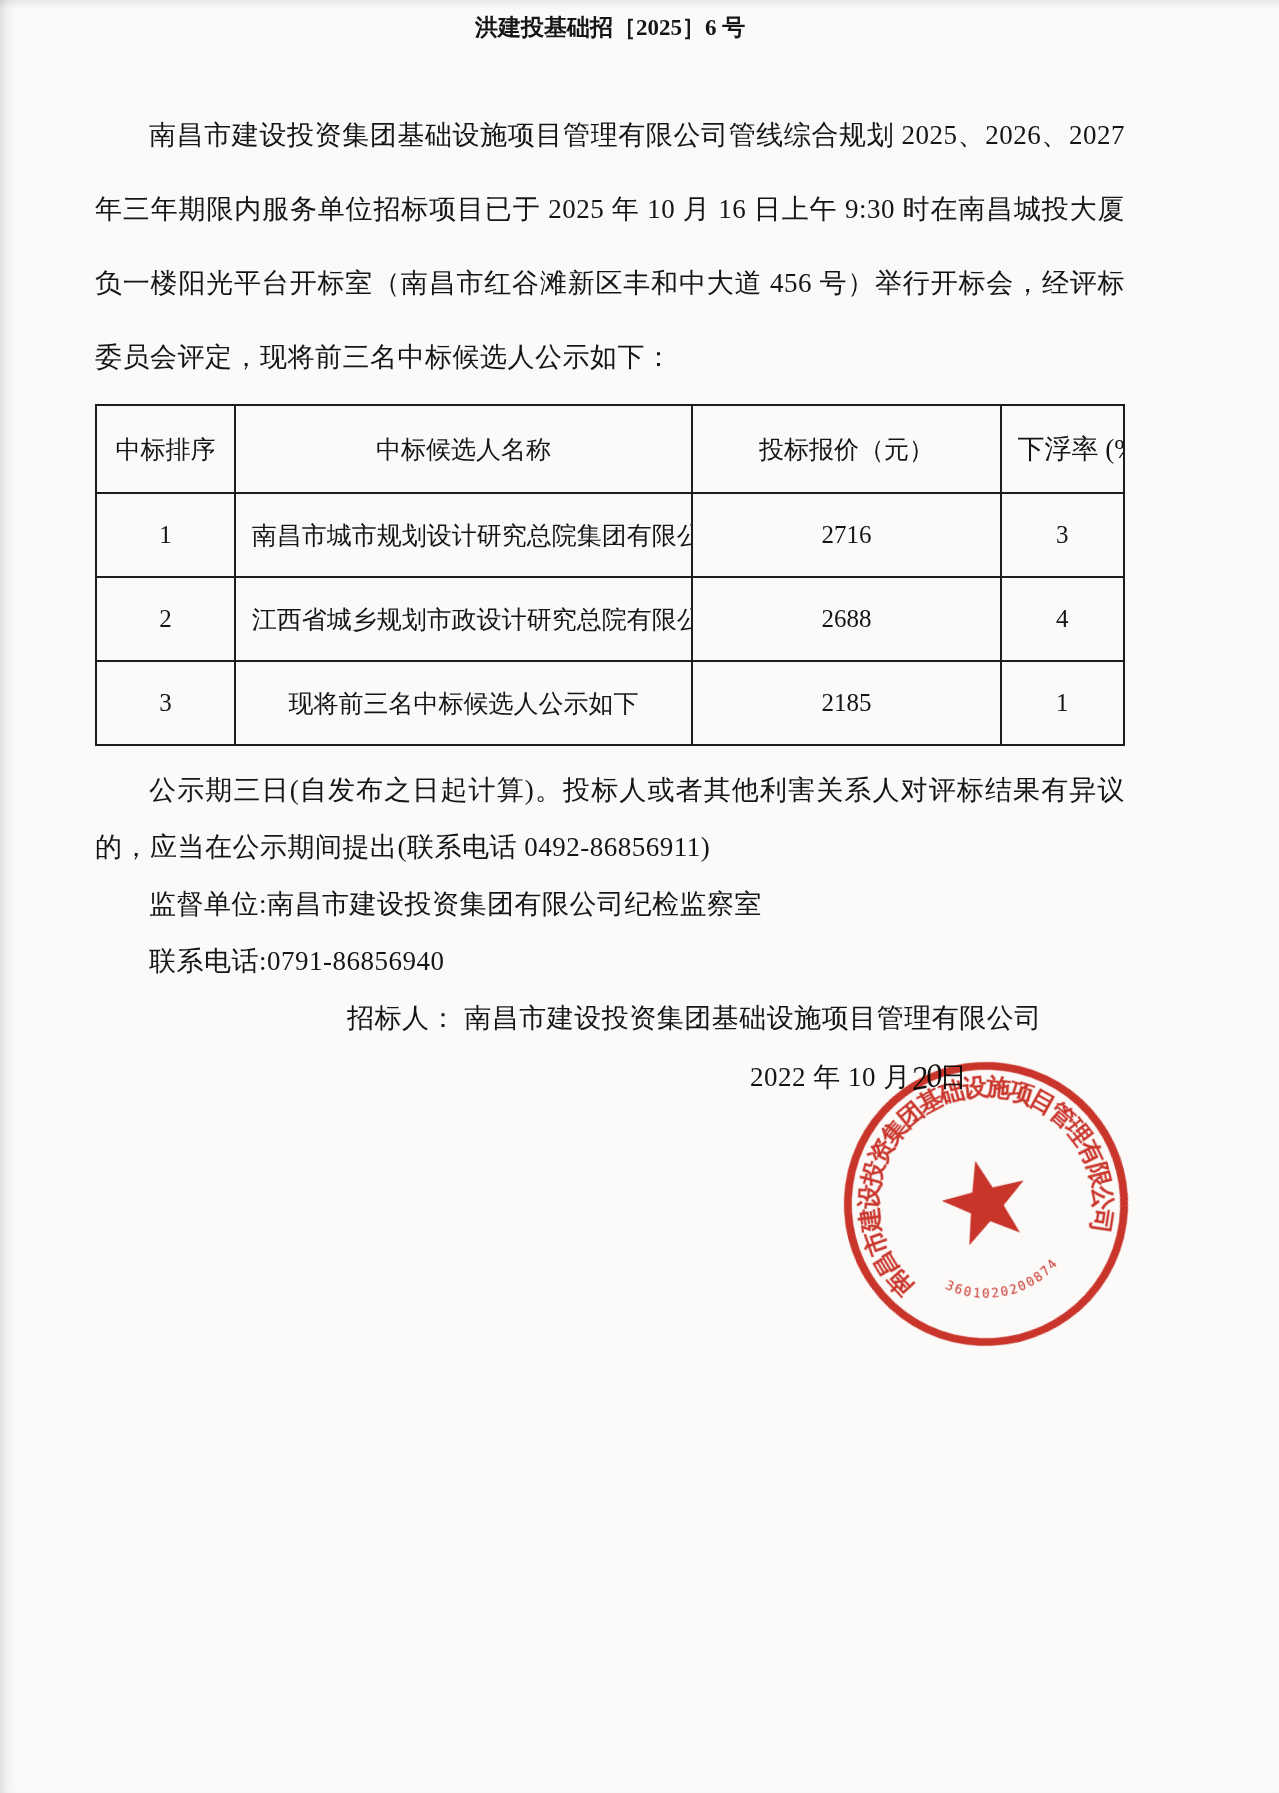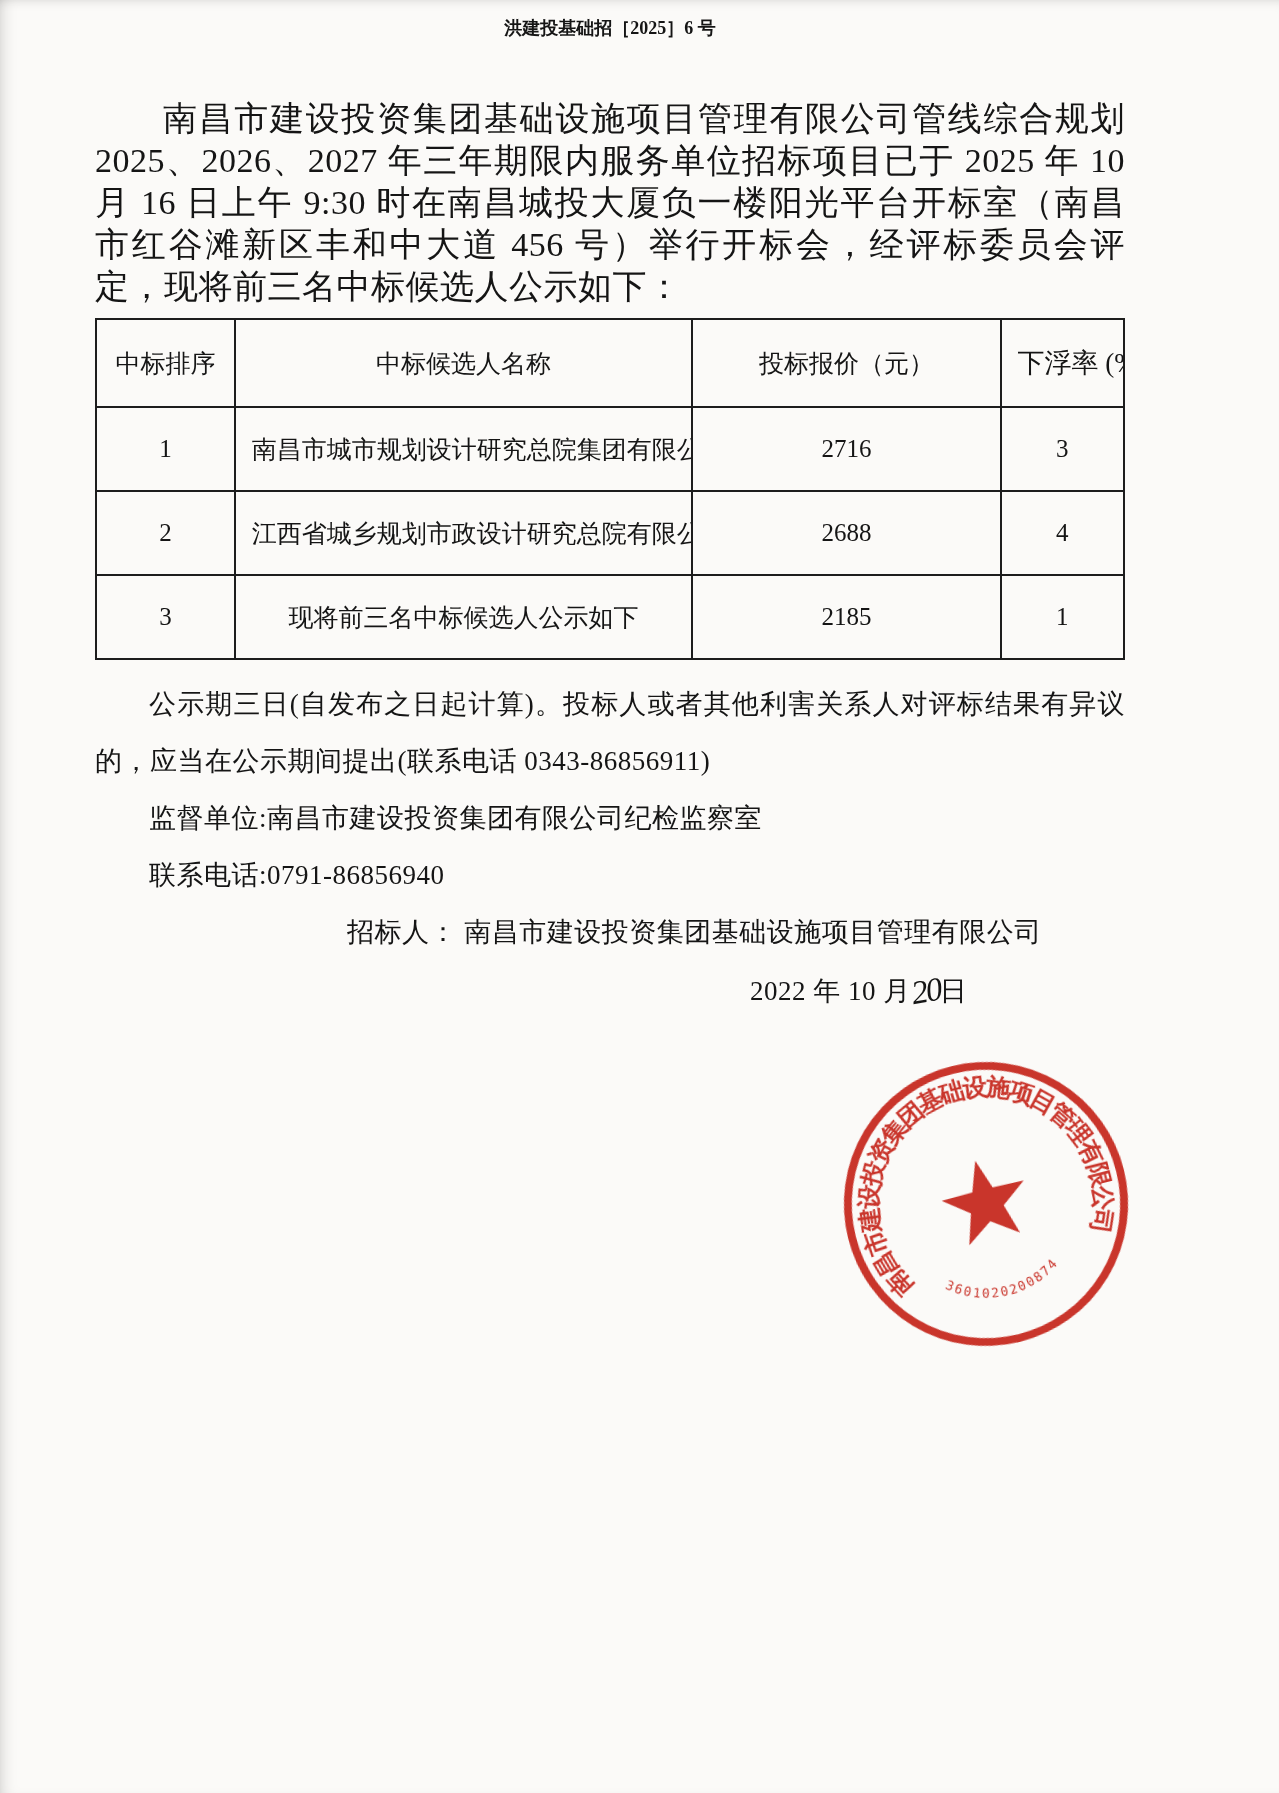--- a/index.html
+++ b/index.html
@@ -9,23 +9,23 @@
     margin:0 auto;
     background:#fbfaf8;
     box-shadow: inset 12px 0 18px -14px rgba(0,0,0,.25), inset 0 10px 14px -12px rgba(0,0,0,.18);
     font-family:"Liberation Serif","DejaVu Serif",serif;
     color:#151515;
     overflow:hidden;
   }
   .content { position:absolute; left:95px; top:0; width:1030px; }
 
   .title-block { margin-top:88px; text-align:center; font-weight:bold; font-size:30px; line-height:64px; letter-spacing:1px; }
-  .doc-number { margin-top:6px; text-align:center; font-weight:bold; font-size:18px; line-height:44px; }
+  .doc-number { margin-top:6px; text-align:center; font-weight:bold; font-size:23px; line-height:44px; }
 
-  .body-par { margin-top:48px; font-size:34px; line-height:42px; text-align:justify; text-indent:2em; letter-spacing:0.5px; }
+  .body-par { margin-top:48px; font-size:27px; line-height:74px; text-align:justify; text-indent:2em; letter-spacing:0.5px; }
 
   table.bid-table { margin-top:10px; width:100%; border-collapse:collapse; font-size:25px; table-layout:fixed; }
   table.bid-table th, table.bid-table td {
     border:2px solid #1d1d1d; text-align:center; vertical-align:middle; padding:0 16px;
     font-weight:normal; overflow:hidden; white-space:nowrap;
   }
   table.bid-table thead tr { height:88px; }
   table.bid-table tbody tr { height:84px; }
   .th-small { font-size:27px; letter-spacing:0; }
 
@@ -87,21 +87,21 @@
         </tr>
         <tr>
           <td>3</td>
           <td>现将前三名中标候选人公示如下</td>
           <td>2185</td>
           <td>1</td>
         </tr>
       </tbody>
     </table>
 
-    <div class="footer-par notice">公示期三日(自发布之日起计算)。投标人或者其他利害关系人对评标结果有异议的，应当在公示期间提出(联系电话 0343-86856911)</div>
+    <div class="footer-par notice">公示期三日(自发布之日起计算)。投标人或者其他利害关系人对评标结果有异议的，应当在公示期间提出(联系电话 0492-86856911)</div>
     <div class="footer-par supervisor">监督单位:南昌市建设投资集团有限公司纪检监察室</div>
     <div class="footer-par phone">联系电话:0791-86856940</div>
     <div class="footer-par tenderer">招标人： 南昌市建设投资集团基础设施项目管理有限公司</div>
     <div class="footer-par date-line">
       <span>2022 年 10 月</span><span class="date-day">20</span><span>日</span>
     </div>
   </div>
 
   <svg class="stamp" viewBox="0 0 300 300" xmlns="http://www.w3.org/2000/svg" xmlns:xlink="http://www.w3.org/1999/xlink">
     <defs>

